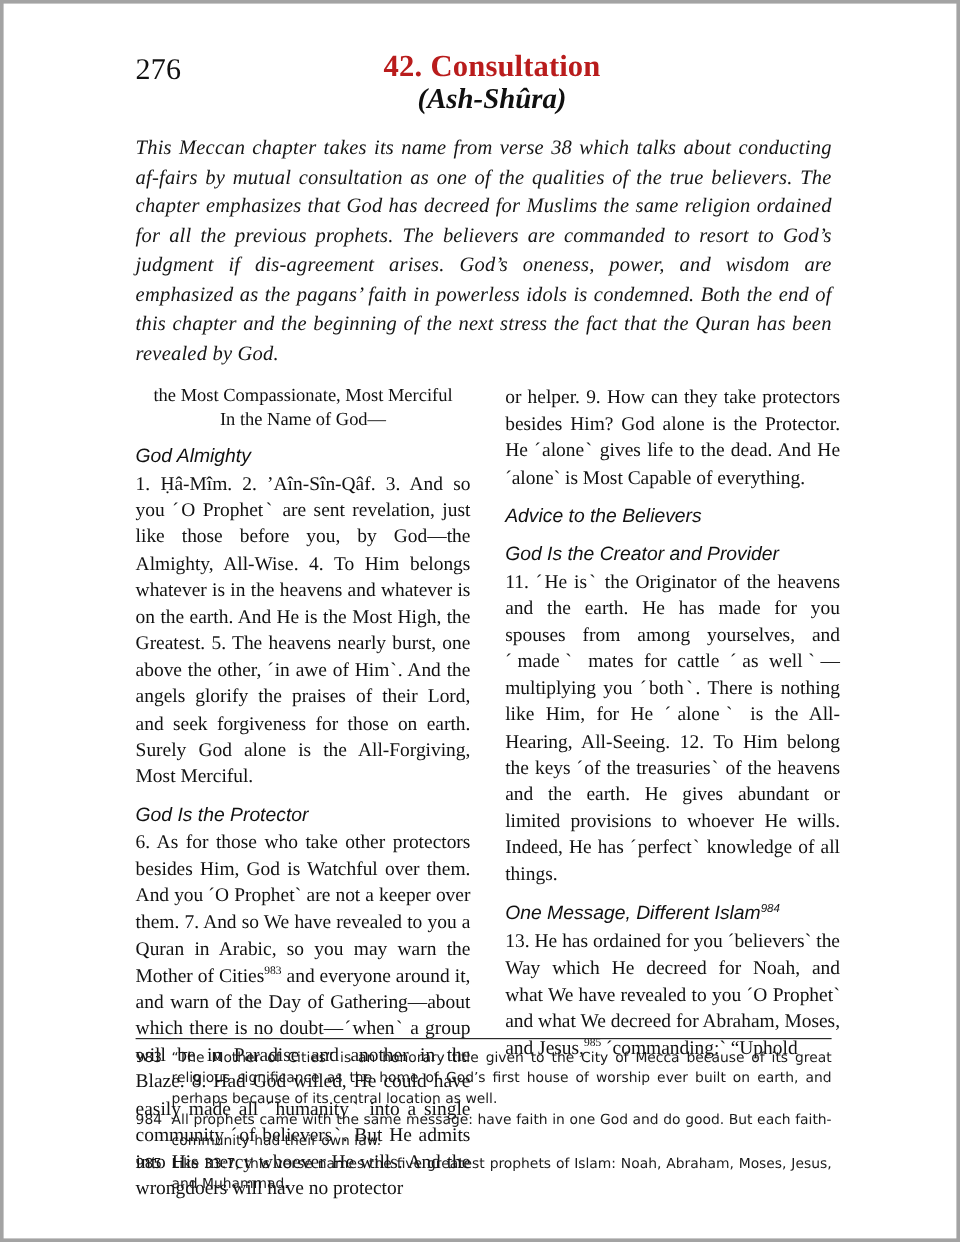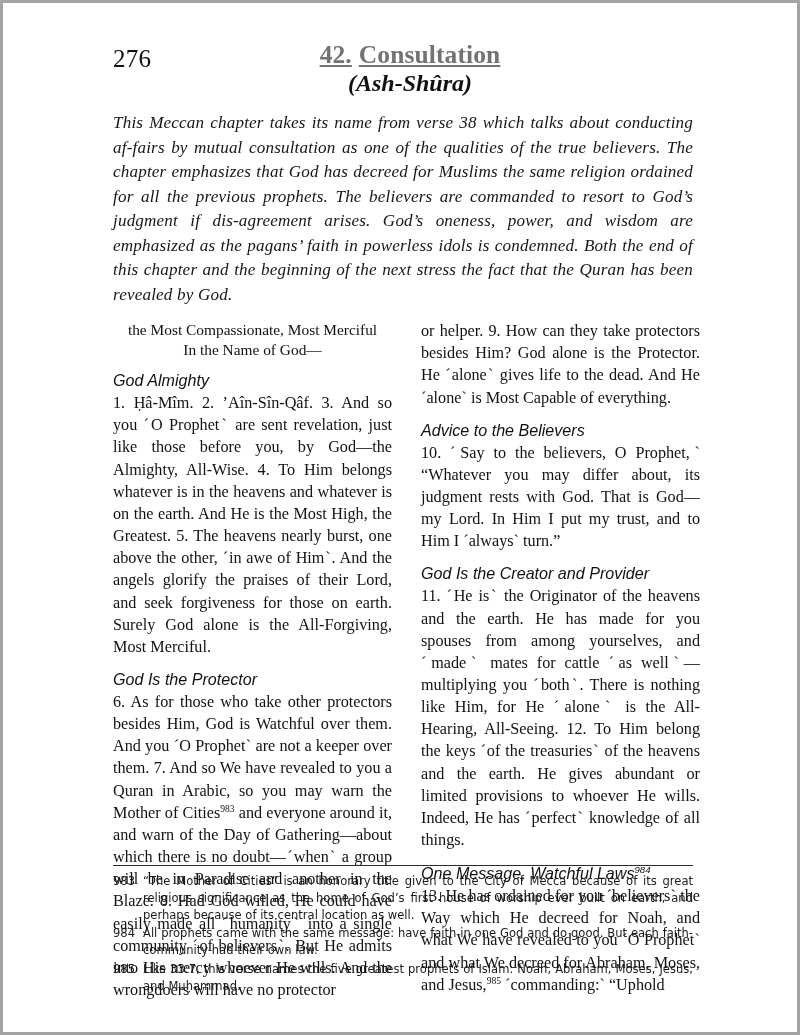--- a/index.html
+++ b/index.html
@@ -42,22 +42,21 @@
   .title-block {
     text-align: center;
     padding-left: 14px;
   }
   .chapter-title {
     font-family: "Liberation Serif", serif;
     font-weight: bold;
     font-size: 25.5px;
     line-height: 1.08;
     letter-spacing: 0.1px;
-    color: #737373;
-    text-decoration: underline;
+    color: #b91c1c;
   }
   .chapter-title .num {
     margin-right: 7px;
   }
   .chapter-translit {
     font-family: "Liberation Serif", serif;
     font-weight: bold;
     font-style: italic;
     font-size: 24px;
     line-height: 1.12;
@@ -185,26 +184,25 @@
       <p class="verses">1. Ḥâ-Mîm. 2.  ’Aîn-Sîn-Qâf. 3.  And so you ˊO Prophetˋ are sent revelation, just like those before you, by God—the Almighty, All-Wise. 4. To Him belongs whatever is in the heavens and whatever is on the earth. And He is the Most High, the Greatest. 5.  The heavens nearly burst, one above the other, ˊin awe of Himˋ. And the angels glorify the praises of their Lord, and seek forgiveness for those on earth. Surely God alone is the All-Forgiving, Most Merciful.</p>
 
       <div class="section-head">God Is the Protector</div>
       <p class="verses"><span>6. As for those who take other protectors besides Him, God is Watchful over them. And you ˊO Prophetˋ are not a keeper over them. 7. And so We have revealed to you a Quran in Arabic, so you may warn the Mother of Cities</span><sup class="fn">983</sup><span> and everyone around it, and warn of the Day of Gathering—about which there is no doubt—ˊwhenˋ a group will be in Paradise and another in the Blaze. 8. Had God willed, He could have easily made all ˊhumanityˋ into a single community ˊof believersˋ. But He admits into His mercy whoever He wills. And the wrongdoers will have no protector</span></p>
     </div>
 
     <div class="col">
       <p class="verses">or helper. 9.  How can they take protectors besides Him? God alone is the Protector. He ˊaloneˋ gives life to the dead. And He ˊaloneˋ is Most Capable of everything.</p>
 
       <div class="section-head">Advice to the Believers</div>
-      <p class="verses">10. ˊSay to the believers, O Prophet,ˋ “Whatever you may differ about, its judgment rests with God. That is God—my Lord. In Him I put my trust, and to Him I ˊalwaysˋ turn.”</p>
 
       <div class="section-head">God Is the Creator  and Provider</div>
       <p class="verses">11. ˊHe isˋ the Originator of the heavens and the earth. He has made for you spouses from among yourselves, and ˊmadeˋ mates for cattle ˊas wellˋ—multiplying you ˊbothˋ. There is nothing like Him, for He ˊaloneˋ is the All-Hearing, All-Seeing. 12. To Him belong the keys ˊof the treasuriesˋ of the heavens and the earth. He gives abundant or limited provisions to whoever He wills. Indeed, He has ˊperfectˋ knowledge of all things.</p>
 
-      <div class="section-head tight-top"><span>One Message,  Watchful Laws</span><sup class="fn">984</sup></div>
+      <div class="section-head tight-top"><span>One Message,  Different Islam</span><sup class="fn">984</sup></div>
       <p class="verses"><span>13. He has ordained for you ˊbelieversˋ the Way which He decreed for Noah, and what We have revealed to you ˊO Prophetˋ and what We decreed for Abraham, Moses, and Jesus,</span><sup class="fn">985</sup><span> ˊcommanding:ˋ “Uphold</span></p>
     </div>
 
   </div>
 
   <div class="footnote-area">
     <hr class="fn-rule">
     <div class="footnote">
       <div class="fn-num">983</div>
       <div class="fn-text">“The Mother of Cities” is an honorary title given to the City of Mecca because of its great religious significance as the home of God’s first house of worship ever built on earth, and perhaps because of its central location as well.</div>

